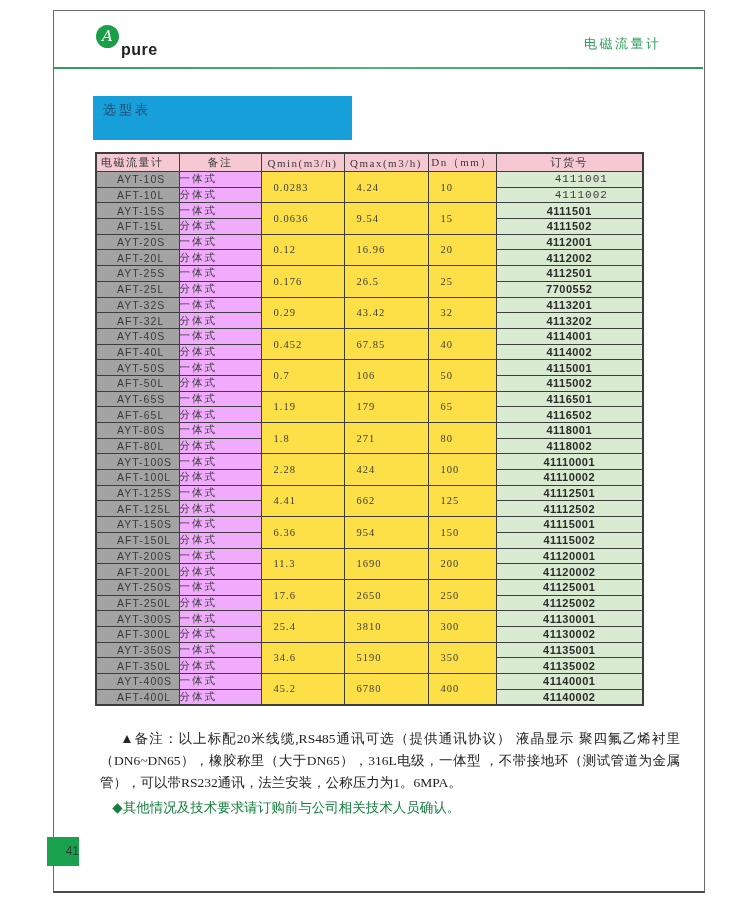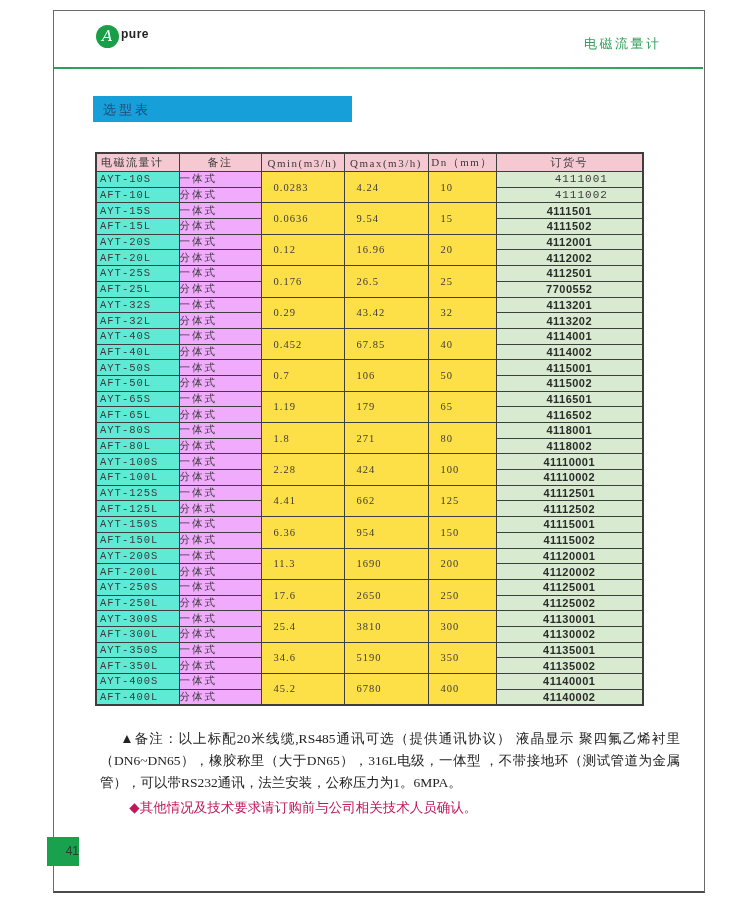--- a/index.html
+++ b/index.html
@@ -13,35 +13,35 @@
     border:1px solid #6a6a6a;border-bottom:2px solid #4a4a4a;background:#fff;
   }
   
   .logo{position:absolute;left:96px;top:25px;height:24px;}
   .logo-circle{
     position:absolute;left:0;top:0;width:23px;height:23px;border-radius:50%;
     background:#1a9e47;color:#fff;text-align:center;line-height:23px;
     font-family:"DejaVu Serif",serif;font-style:italic;font-size:15px;
   }
   .logo-text{
-    position:absolute;left:25px;top:2px;
+    position:absolute;left:25px;top:16px;
     font-family:"Liberation Sans","DejaVu Sans",sans-serif;
-    font-weight:bold;font-size:12px;color:#222;letter-spacing:0.5px;
+    font-weight:bold;font-size:16px;color:#222;letter-spacing:0.5px;
   }
   .header-title{
     position:absolute;left:584px;top:35px;color:#2f9e58;
     font-size:13px;letter-spacing:2.5px;
   }
   .green-rule{
     position:absolute;left:54px;top:67px;width:649px;height:2px;
     background:linear-gradient(to right,#2f9e58,#4fb57c,#2f9e58);
   }
   
   .banner{
-    position:absolute;left:93px;top:96px;width:259px;height:26px;
+    position:absolute;left:93px;top:96px;width:259px;height:44px;
     background:#169fd8;
   }
   .banner span{
     position:absolute;left:10px;top:5px;color:#274a72;
     font-size:13px;letter-spacing:3px;
   }
   
   table{
     position:absolute;left:95px;top:152px;width:547px;height:550px;
     border-collapse:collapse;table-layout:fixed;
@@ -52,44 +52,44 @@
     vertical-align:middle;
   }
   thead th{
     background:#f5c8d2;font-weight:normal;font-size:11px;height:17px;
     color:#3a3a3a;letter-spacing:1.5px;text-align:center;
   }
   thead th.first{text-align:left;padding-left:4px;}
   tbody tr{height:15.7px;}
   td{font-size:10.5px;color:#3a3a3a;}
   td.model{
-    background:#5eead4;text-align:left;padding-left:3px;letter-spacing:1px;
-    font-family:Liberation Mono, monospace;
+    background:#a3a3a3;text-align:left;padding-left:20px;letter-spacing:1px;
+    font-family:Liberation Sans, sans-serif;
   }
   td.type{background:#f0abfc;text-align:left;letter-spacing:2px;}
   td.num{background:#fde047;text-align:left;padding-left:12px;letter-spacing:1px;}
   td.order{
     background:#d8ebd0;text-align:center;
     font-family:"Liberation Sans","DejaVu Sans",sans-serif;
     font-weight:bold;font-size:11px;letter-spacing:0.5px;color:#2b2b2b;
   }
   td.order.plain{
     font-family:Liberation Mono, monospace;font-weight:normal;letter-spacing:1px;
     color:#3a3a3a;
     padding-left:24px;
   }
   
   .note1{
     position:absolute;left:100px;top:728px;width:580px;
     font-size:13.5px;line-height:22px;color:#222;text-indent:1.5em;
     text-align:justify;
   }
   .note2{
-    position:absolute;left:109px;top:797px;width:580px;
-    font-size:13.5px;line-height:22px;color:#be185d;text-indent:1.5em;
+    position:absolute;left:92px;top:797px;width:580px;
+    font-size:13.5px;line-height:22px;color:#15803d;text-indent:1.5em;
   }
   
   .page-num{
     position:absolute;left:47px;top:837px;width:32px;height:29px;
     background:#1aa14e;color:#2f3b33;font-size:12px;
     text-align:right;line-height:29px;
     font-family:"Liberation Sans",sans-serif;
   }
 </style>
 </head>

